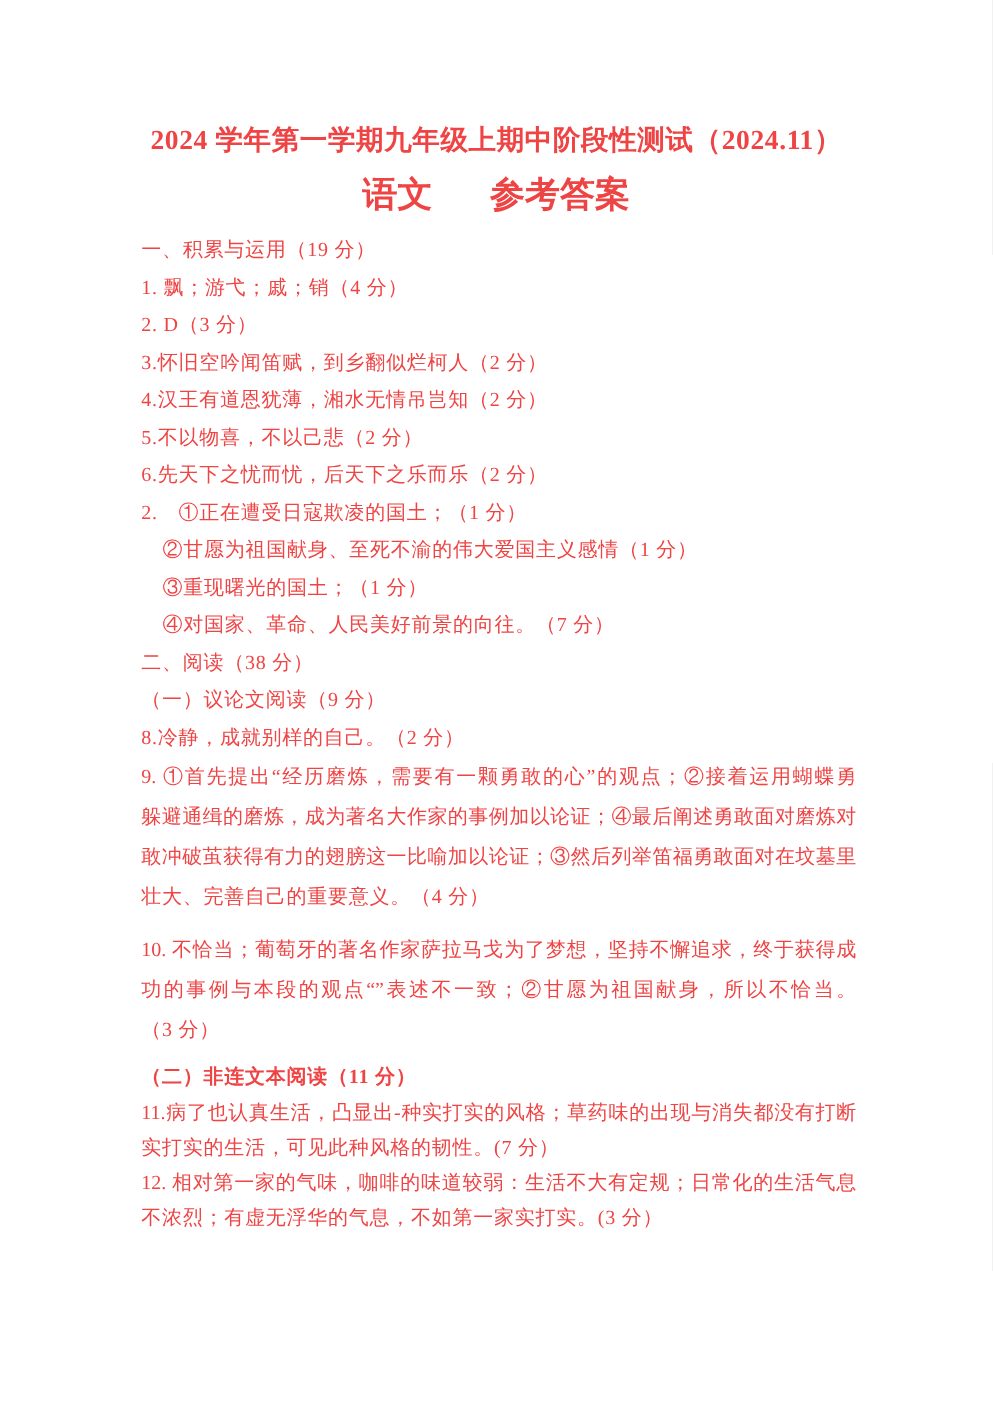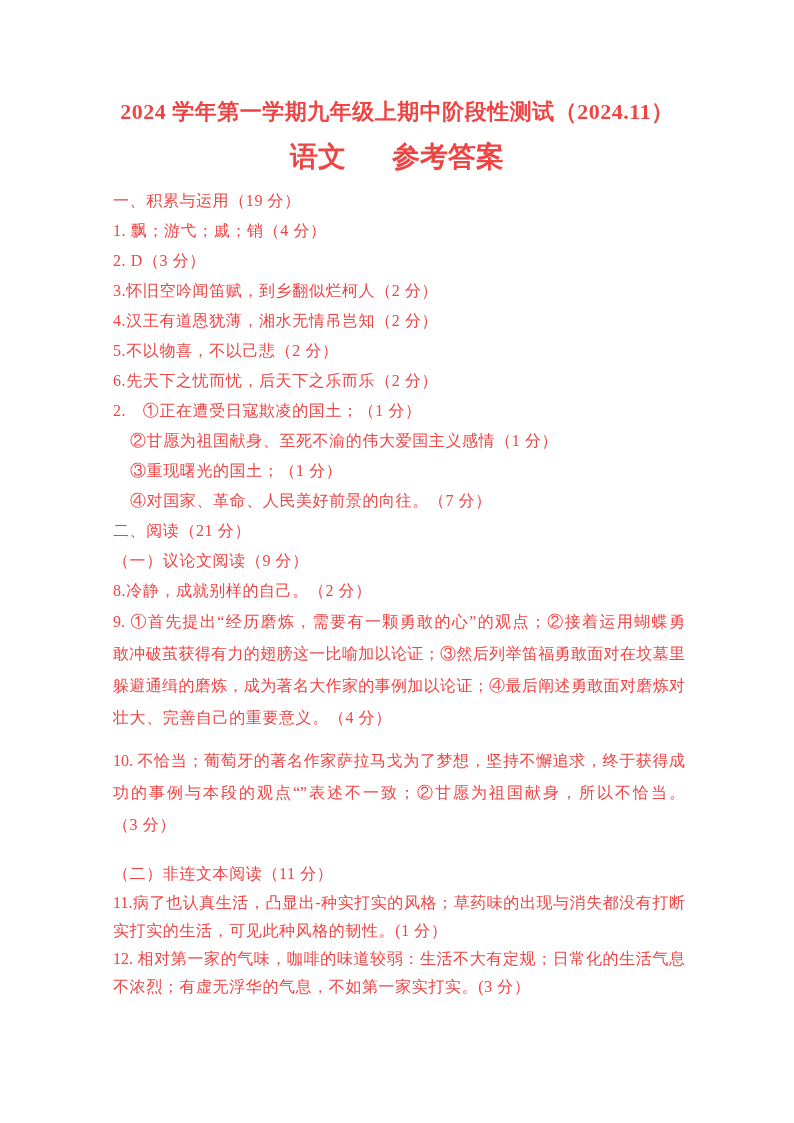--- a/index.html
+++ b/index.html
@@ -39,21 +39,21 @@
   .l-sub{height:30px;line-height:30px;padding-left:17px;}
   .l-just,.l-end{height:32px;line-height:32px;}
   .l-just2,.l-end2{height:28px;line-height:28px;}
   .l-just,.l-just2{
     letter-spacing:0;
     text-align:justify;
     text-align-last:justify;
     text-justify:inter-ideograph;
   }
   .gap-lg{margin-top:11px;}
-  .gap-sm{margin-top:18px;}
+  .gap-sm{margin-top:6px;font-weight:bold;}
 </style>
 </head>
 <body>
 
 <div class="page">
   <header class="doc-header">
     <h1 class="doc-title">2024 学年第一学期九年级上期中阶段性测试（2024.11）</h1>
     <h2 class="doc-subtitle">
       <span>语文</span><span class="answer-label">参考答案</span>
     </h2>
@@ -64,29 +64,29 @@
       <div class="l-item">1. 飘；游弋；戚；销（4 分）</div>
       <div class="l-item">2. D（3 分）</div>
       <div class="l-item">3.怀旧空吟闻笛赋，到乡翻似烂柯人（2 分）</div>
       <div class="l-item">4.汉王有道恩犹薄，湘水无情吊岂知（2 分）</div>
       <div class="l-item">5.不以物喜，不以己悲（2 分）</div>
       <div class="l-item">6.先天下之忧而忧，后天下之乐而乐（2 分）</div>
       <div class="l-item">2.　①正在遭受日寇欺凌的国土；（1 分）</div>
       <div class="l-sub">②甘愿为祖国献身、至死不渝的伟大爱国主义感情（1 分）</div>
       <div class="l-sub">③重现曙光的国土；（1 分）</div>
       <div class="l-sub">④对国家、革命、人民美好前景的向往。（7 分）</div>
-      <div class="l-sec">二、阅读（21 分）</div>
+      <div class="l-sec">二、阅读（38 分）</div>
       <div class="l-subsec">（一）议论文阅读（9 分）</div>
       <div class="l-item">8.冷静，成就别样的自己。（2 分）</div>
       <div class="l-just">9. ①首先提出“经历磨炼，需要有一颗勇敢的心”的观点；②接着运用蝴蝶勇</div>
+      <div class="l-just">躲避通缉的磨炼，成为著名大作家的事例加以论证；④最后阐述勇敢面对磨炼对</div>
       <div class="l-just">敢冲破茧获得有力的翅膀这一比喻加以论证；③然后列举笛福勇敢面对在坟墓里</div>
-      <div class="l-just">躲避通缉的磨炼，成为著名大作家的事例加以论证；④最后阐述勇敢面对磨炼对</div>
       <div class="l-end">壮大、完善自己的重要意义。（4 分）</div>
       <div class="l-just gap-lg">10. 不恰当；葡萄牙的著名作家萨拉马戈为了梦想，坚持不懈追求，终于获得成</div>
       <div class="l-just">功的事例与本段的观点“”表述不一致；②甘愿为祖国献身，所以不恰当。</div>
       <div class="l-end">（3 分）</div>
       <div class="l-subsec gap-sm">（二）非连文本阅读（11 分）</div>
       <div class="l-just2">11.病了也认真生活，凸显出-种实打实的风格；草药味的出现与消失都没有打断</div>
-      <div class="l-end2">实打实的生活，可见此种风格的韧性。(1 分）</div>
+      <div class="l-end2">实打实的生活，可见此种风格的韧性。(7 分）</div>
       <div class="l-just2">12. 相对第一家的气味，咖啡的味道较弱：生活不大有定规；日常化的生活气息</div>
       <div class="l-end2">不浓烈；有虚无浮华的气息，不如第一家实打实。(3 分）</div>
     </main>
 </div>
 
 </body></html>

